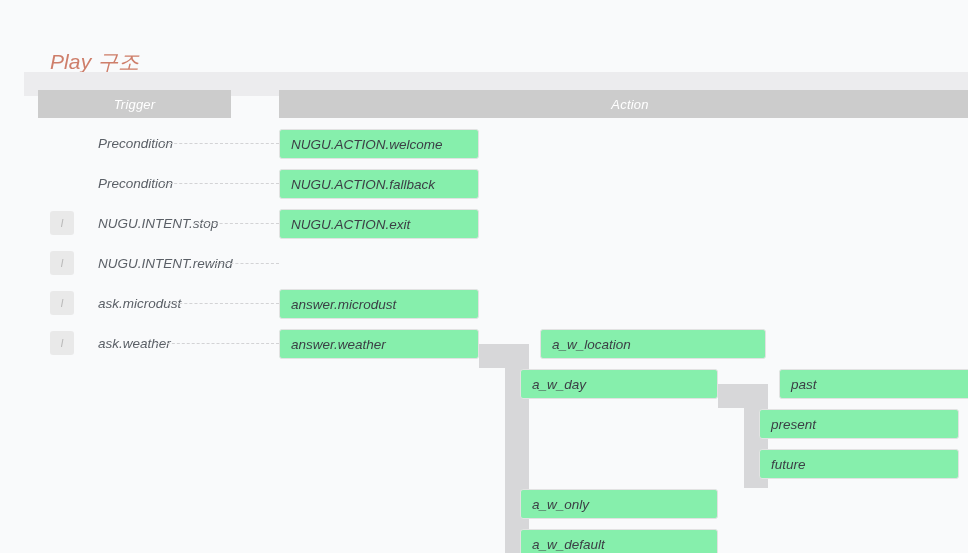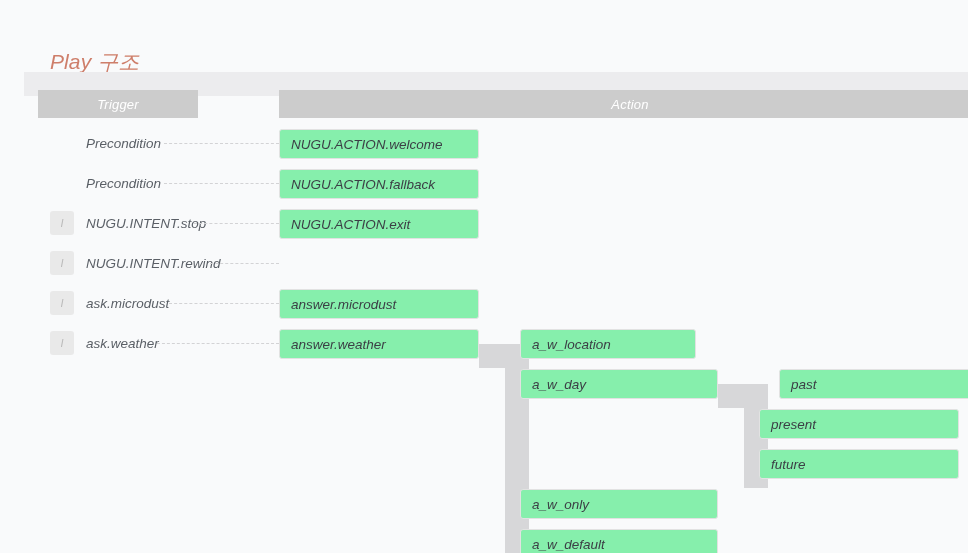--- a/index.html
+++ b/index.html
@@ -45,21 +45,21 @@
     position: absolute;
     height: 28px;
     background: #cccccc;
     color: #ffffff;
     font-size: 13px;
     display: flex;
     align-items: center;
     justify-content: center;
     letter-spacing: 0.2px;
   }
-  .col-header.trigger { left: 14px;  top: 66px; width: 160px; }
+  .col-header.trigger { left: 14px;  top: 66px; width: 193px; }
   .col-header.action  { left: 255px; top: 66px; width: 702px; }
 
   
   .trigger-row {
     position: absolute;
     left: 14px;
     height: 28px;
     display: flex;
     align-items: center;
   }
@@ -72,20 +72,21 @@
     color: #b9b9b9;
     font-size: 11px;
     display: flex;
     align-items: center;
     justify-content: center;
     flex: 0 0 auto;
   }
   .intent-badge.hidden { visibility: hidden; }
 
   .trigger-label {
+    margin-left: 12px;
     font-size: 13.5px;
     color: #5a5f66;
     white-space: nowrap;
   }
 
   
   .dash-link {
     position: absolute;
     height: 0;
     border-top: 1px dashed #d3d3d5;
@@ -170,21 +171,21 @@
 
   <div class="tree-line h" style="left:455px; top:320px; width:26px;"></div>
 
   <div class="tree-line v" style="left:481px; top:320px; height:200px;"></div>
 
   <div class="tree-line h" style="left:481px; top:320px; width:15px;"></div>
   <div class="tree-line h" style="left:481px; top:360px; width:15px;"></div>
   <div class="tree-line h" style="left:481px; top:480px; width:15px;"></div>
   <div class="tree-line h" style="left:481px; top:520px; width:15px;"></div>
 
-  <div class="node-box" style="left:496px; top:305px; width:176px;">a_w_location</div>
+  <div class="node-box" style="left:516px; top:305px; width:226px;">a_w_location</div>
   <div class="node-box" style="left:496px; top:345px; width:198px;">a_w_day</div>
   <div class="node-box" style="left:496px; top:465px; width:198px;">a_w_only</div>
   <div class="node-box" style="left:496px; top:505px; width:198px;">a_w_default</div>
 
   <div class="tree-line h" style="left:694px; top:360px; width:26px;"></div>
   <div class="tree-line v" style="left:720px; top:360px; height:80px;"></div>
   <div class="tree-line h" style="left:720px; top:360px; width:15px;"></div>
   <div class="tree-line h" style="left:720px; top:400px; width:15px;"></div>
   <div class="tree-line h" style="left:720px; top:440px; width:15px;"></div>
 

